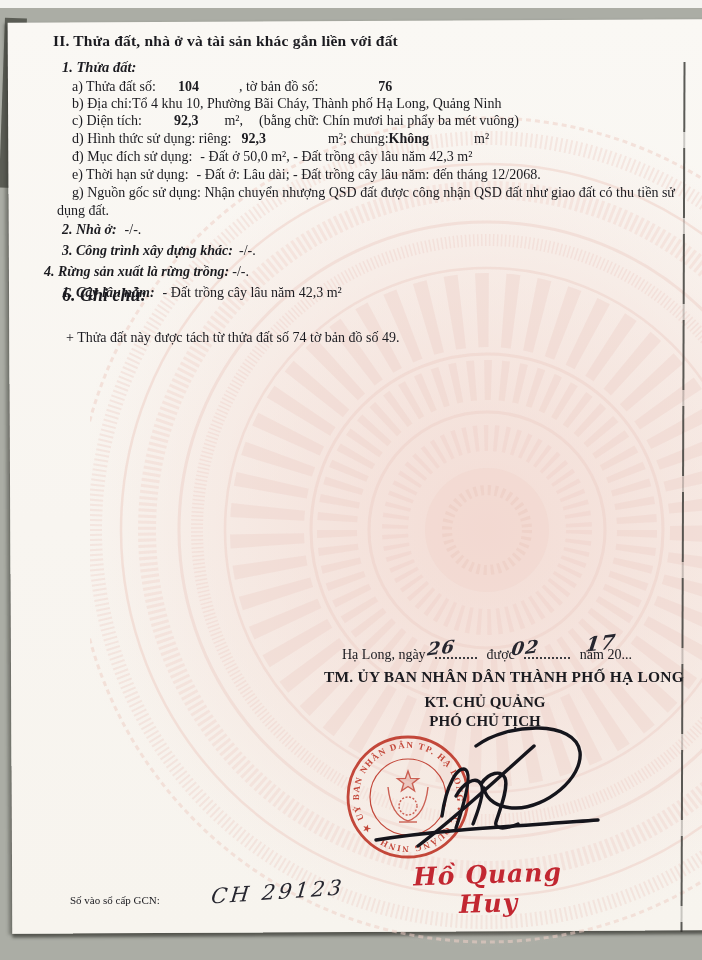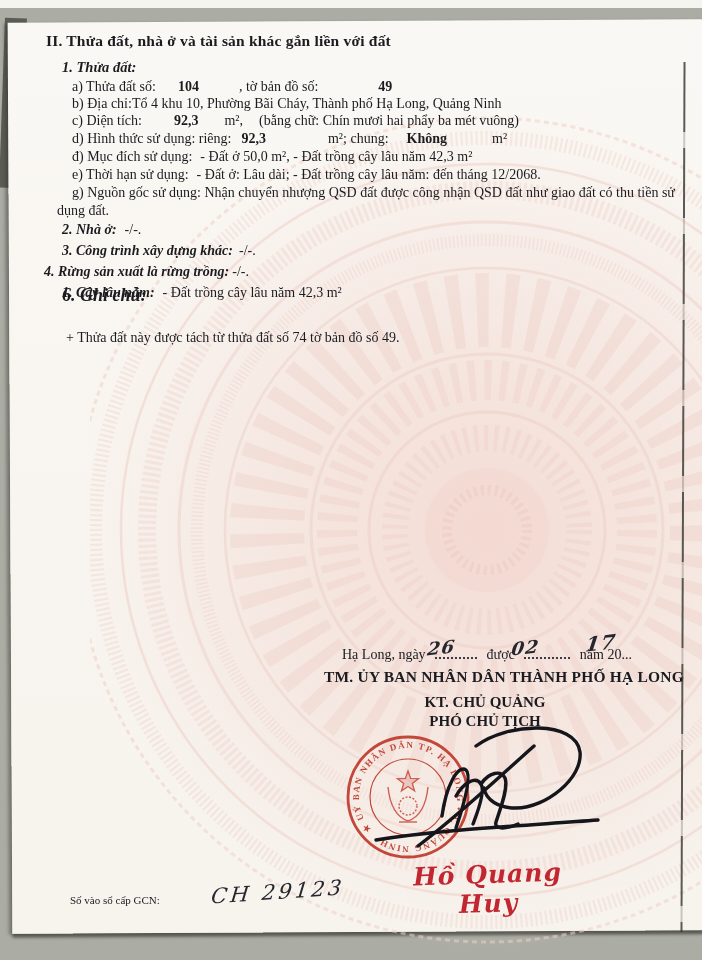--- a/index.html
+++ b/index.html
@@ -75,38 +75,38 @@
     <circle r="150" fill="none" stroke="#eecfc7" stroke-width="40" stroke-dasharray="7 9" opacity=".4"></circle>
     <circle r="118" fill="none" stroke="#eecfc7" stroke-width="3" opacity=".5"></circle>
     <circle r="92" fill="none" stroke="#eecfc7" stroke-width="26" stroke-dasharray="4 6" opacity=".42"></circle>
     <circle r="62" fill="#f2d6ce" opacity=".5"></circle>
     <circle r="40" fill="none" stroke="#ecc9c0" stroke-width="10" stroke-dasharray="3 4" opacity=".5"></circle>
   </g>
 </svg>
 
 <div class="fold-line"></div>
 
-<div class="txt title b" style="left:46px;top:32px;">II. Thửa đất, nhà ở và tài sản khác gắn liền với đất</div>
+<div class="txt title b" style="left:53px;top:32px;">II. Thửa đất, nhà ở và tài sản khác gắn liền với đất</div>
 
 <div class="txt bi" style="left:62px;top:59px;font-size:14.5px;">1. Thửa đất:</div>
 
 <div class="txt" style="left:72px;top:78px;">
-  <span>a) Thửa đất số:</span><span class="fill sp" style="margin-left:22px;">104</span><span class="sp" style="margin-left:40px;">, tờ bản đồ số:</span><span class="fill sp" style="margin-left:60px;">49</span>
+  <span>a) Thửa đất số:</span><span class="fill sp" style="margin-left:22px;">104</span><span class="sp" style="margin-left:40px;">, tờ bản đồ số:</span><span class="fill sp" style="margin-left:60px;">76</span>
 </div>
 
 <div class="txt" style="left:72px;top:95px;">
   <span>b) Địa chỉ:</span><span class="sp" style="text-align:right;">Tổ 4 khu 10, Phường Bãi Cháy, Thành phố Hạ Long, Quảng Ninh</span>
 </div>
 
 <div class="txt" style="left:72px;top:112px;">
   <span>c) Diện tích:</span><span class="fill sp" style="margin-left:32px;">92,3</span><span class="sp" style="margin-left:26px;">m²,</span><span class="sp" style="margin-left:16px;">(bằng chữ: Chín mươi hai phẩy ba mét vuông)</span>
 </div>
 
 <div class="txt" style="left:72px;top:130px;">
-  <span>d) Hình thức sử dụng: riêng:</span><span class="fill sp" style="margin-left:10px;">92,3</span><span class="sp" style="margin-left:62px;">m²; chung:</span><span class="fill sp" style="margin-left:18px;text-align:right;">Không</span><span class="sp" style="margin-left:45px;">m²</span>
+  <span>d) Hình thức sử dụng: riêng:</span><span class="fill sp" style="margin-left:10px;">92,3</span><span class="sp" style="margin-left:62px;">m²; chung:</span><span class="fill sp" style="text-align:right;">Không</span><span class="sp" style="margin-left:45px;">m²</span>
 </div>
 
 <div class="txt" style="left:72px;top:148px;">
   <span>đ) Mục đích sử dụng:</span><span class="sp" style="margin-left:8px;">- Đất ở 50,0 m², - Đất trồng cây lâu năm 42,3 m²</span>
 </div>
 
 <div class="txt" style="left:72px;top:166px;">
   <span>e) Thời hạn sử dụng:</span><span class="sp" style="margin-left:8px;">- Đất ở: Lâu dài; - Đất trồng cây lâu năm: đến tháng 12/2068.</span>
 </div>
 

